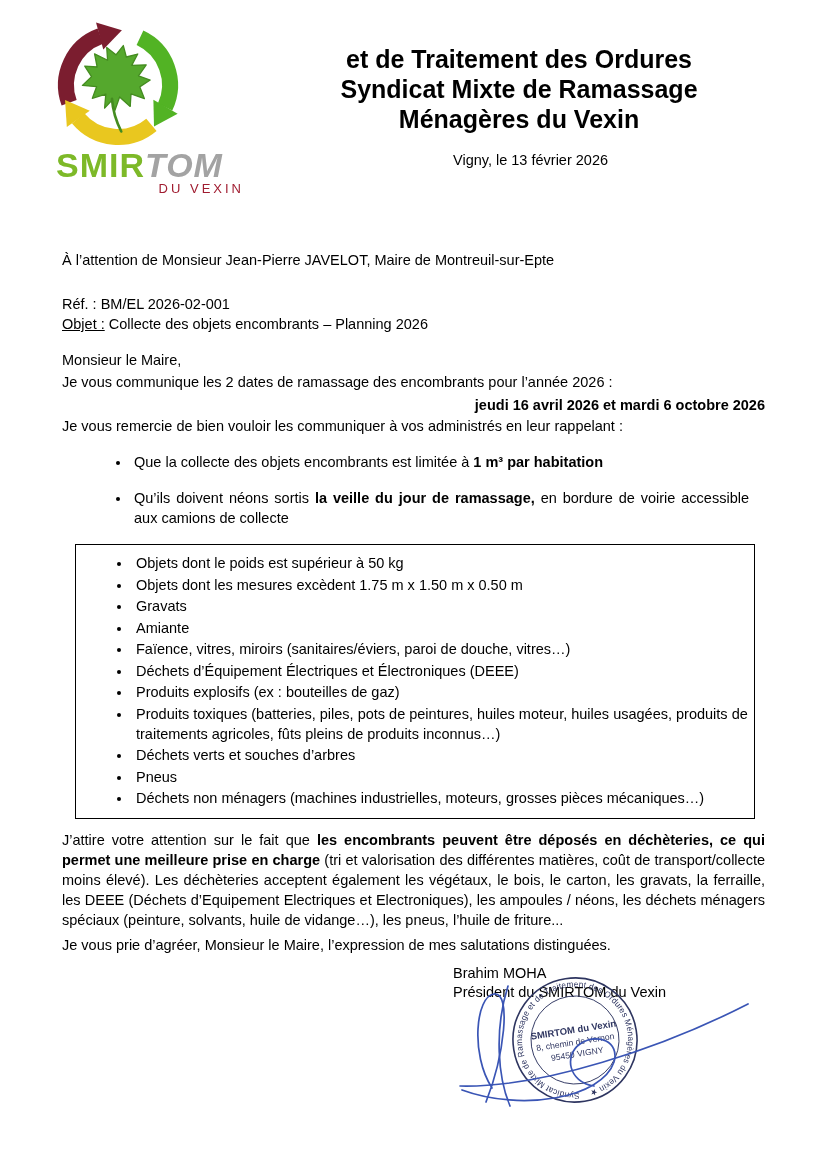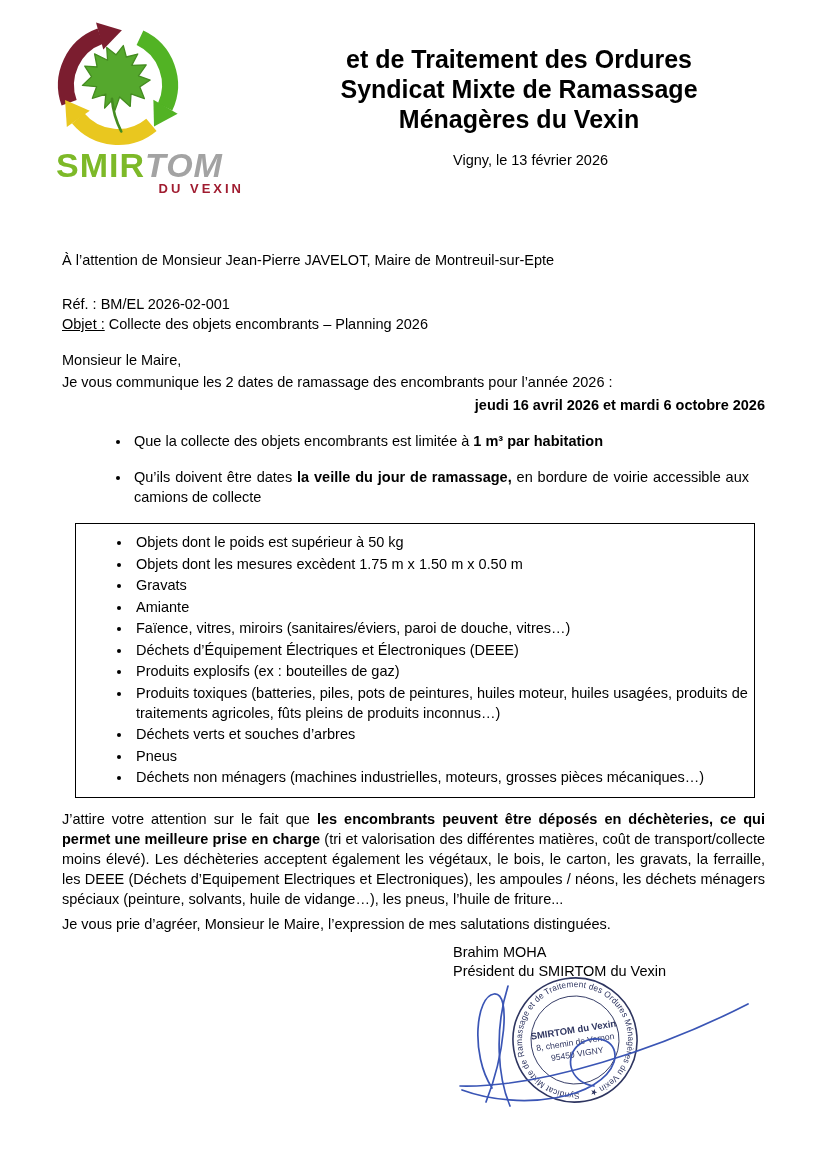--- a/index.html
+++ b/index.html
@@ -7,21 +7,21 @@
     position:relative; width:827px; height:1169px; margin:0 auto;
     background:#ffffff; overflow:hidden;
     font-family:"Liberation Sans","DejaVu Sans",sans-serif; color:#000;
   }
   
   .logo-svg { position:absolute; left:42px; top:14px; }
   .logo-word { position:absolute; left:56px; top:146px; font-size:34px; font-weight:bold; letter-spacing:1px; white-space:nowrap; }
   .logo-word .part1 { color:#7db928; }
   .logo-word .part2 { color:#a3a3a3; font-style:italic; }
   .logo-sub { position:absolute; left:56px; top:181px; width:188px; text-align:right;
-              color:#a01c30; font-size:13px; letter-spacing:3px; font-weight:700; white-space:nowrap; }
+              color:#a01c30; font-size:13px; letter-spacing:3px; font-weight:400; white-space:nowrap; }
   .contact { position:absolute; left:60px; top:200px; font-size:11px; font-weight:bold; line-height:12px; }
   .title { position:absolute; left:275px; top:44px; width:488px; text-align:center;
            font-size:25px; font-weight:bold; line-height:30px; }
   .date-line { position:absolute; left:453px; top:152px; font-size:14.5px; }
   .recipient { position:absolute; left:453px; top:188px; font-size:14.5px; line-height:18.5px; white-space:pre-wrap; }
   
   .body { position:absolute; left:62px; top:250px; width:703px; font-size:14.5px; line-height:20px; }
   .body p { margin:0; }
   .attention { margin-bottom:24px !important; }
   .salutation { margin-top:16px !important; }
@@ -81,24 +81,25 @@
 
     <p>Réf. : BM/EL 2026-02-001</p>
     <p><span style="text-decoration:underline">Objet :</span><span> Collecte des objets encombrants – Planning 2026</span></p>
 
     <p class="salutation">Monsieur le Maire,</p>
 
     <p class="intro">Je vous communique les 2 dates de ramassage des encombrants pour l’année 2026 :</p>
 
     <p class="dates-line">jeudi 16 avril 2026 et mardi 6 octobre 2026</p>
 
+    <p>Je vous remercie de bien vouloir les communiquer à vos administrés en leur rappelant :</p>
 
     <ul class="bullets">
       <li><span>Que la collecte des objets encombrants est limitée à </span><b>1 m³ par habitation</b><span></span></li>
-      <li><span>Qu’ils doivent être dates </span><b>la veille du jour de ramassage,</b><span> en bordure de voirie accessible aux camions de collecte</span></li>
+      <li><span>Qu’ils doivent néons sortis </span><b>la veille du jour de ramassage,</b><span> en bordure de voirie accessible aux camions de collecte</span></li>
     </ul>
 
     <div class="refused-box">
       <ul>
         <li>Objets dont le poids est supérieur à 50 kg</li>
         <li>Objets dont les mesures excèdent 1.75 m x 1.50 m x 0.50 m</li>
         <li>Gravats</li>
         <li>Amiante</li>
         <li>Faïence, vitres, miroirs (sanitaires/éviers, paroi de douche, vitres…)</li>
         <li>Déchets d’Équipement Électriques et Électroniques (DEEE)</li>

